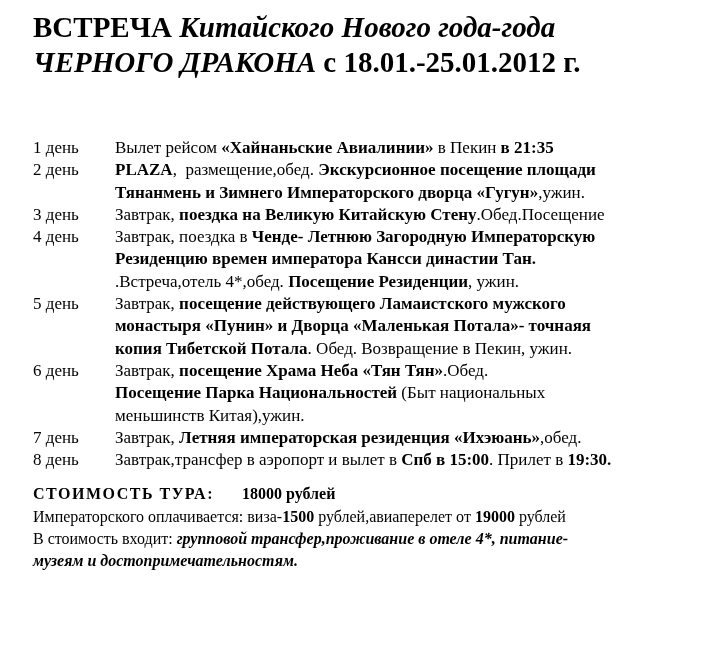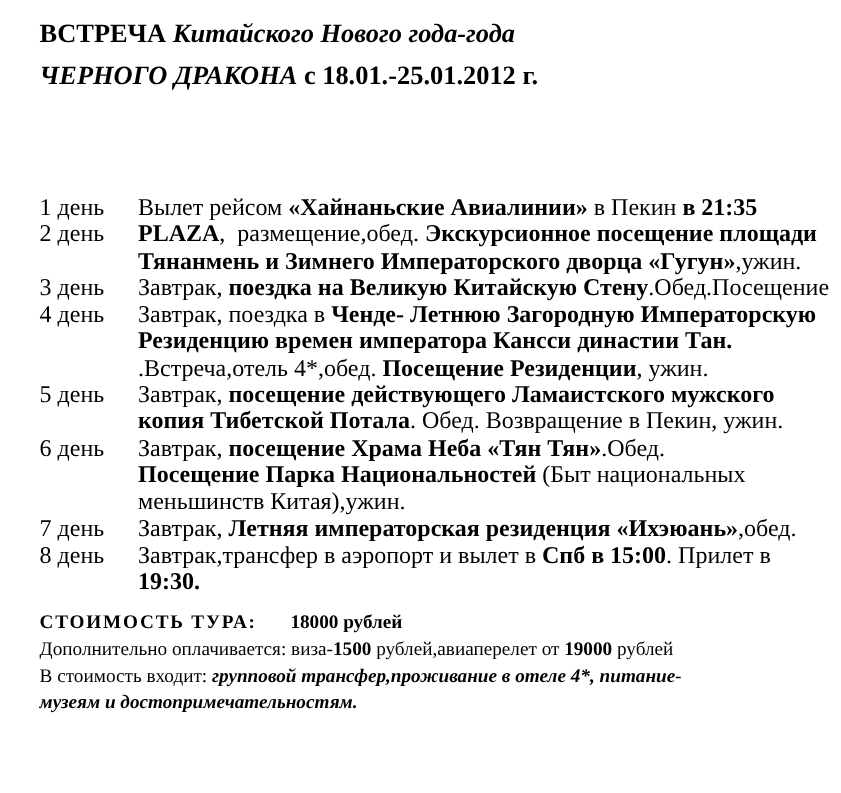--- a/index.html
+++ b/index.html
@@ -3,23 +3,23 @@
 <meta charset="utf-8">
 <style>
   html,body{margin:0;padding:0;}
   body{
     width:701px;height:661px;
     background:#ffffff;color:#000000;
     font-family:"Liberation Serif", serif;
     overflow:hidden;
   }
   .page{padding:10px 6px 0 33px;width:662px;}
-  .title{margin:0;font-size:22px;line-height:35px;font-weight:bold;}
+  .title{margin:0;font-size:29px;line-height:35px;font-weight:bold;}
   .title .line{white-space:pre-wrap;}
-  .itinerary{margin-top:82px;font-size:20px;line-height:22.3px;}
+  .itinerary{margin-top:57px;font-size:17px;line-height:22.3px;}
   .day-row{display:grid;grid-template-columns:82px 1fr;}
   .day-label{font-weight:normal;}
   .line{white-space:pre-wrap;}
   .pricing{margin-top:12px;font-size:16px;line-height:22.3px;}
   .seg-r{font-weight:normal;font-style:normal;}
   .seg-b{font-weight:bold;font-style:normal;}
   .seg-bi{font-weight:bold;font-style:italic;}
   .seg-bs{font-weight:bold;font-style:normal;letter-spacing:1.5px;}
 </style>
 </head>
@@ -55,20 +55,21 @@
         <div class="day-content">
           <div class="line"><span class="seg-r">Завтрак, поездка в </span><span class="seg-b">Ченде- Летнюю Загородную Императорскую</span></div>
           <div class="line"><span class="seg-b">Резиденцию времен императора Кансси династии Тан.</span></div>
           <div class="line"><span class="seg-r">.Встреча,отель 4*,обед. </span><span class="seg-b">Посещение Резиденции</span><span class="seg-r">, ужин.</span></div>
         </div>
       </div>
       <div class="day-row">
         <div class="day-label">5 день</div>
         <div class="day-content">
           <div class="line"><span class="seg-r">Завтрак, </span><span class="seg-b">посещение действующего Ламаистского мужского</span></div>
+          <div class="line"><span class="seg-b">монастыря «Пунин» и Дворца «Маленькая Потала»- точнаяя</span></div>
           <div class="line"><span class="seg-b">копия Тибетской Потала</span><span class="seg-r">. Обед. Возвращение в Пекин, ужин.</span></div>
         </div>
       </div>
       <div class="day-row">
         <div class="day-label">6 день</div>
         <div class="day-content">
           <div class="line"><span class="seg-r">Завтрак, </span><span class="seg-b">посещение Храма Неба «Тян Тян»</span><span class="seg-r">.Обед.</span></div>
           <div class="line"><span class="seg-b">Посещение Парка Национальностей </span><span class="seg-r">(Быт национальных</span></div>
           <div class="line"><span class="seg-r">меньшинств Китая),ужин.</span></div>
         </div>
@@ -81,17 +82,17 @@
       </div>
       <div class="day-row">
         <div class="day-label">8 день</div>
         <div class="day-content">
           <div class="line"><span class="seg-r">Завтрак,трансфер в аэропорт и вылет в </span><span class="seg-b">Спб в 15:00</span><span class="seg-r">. Прилет в </span><span class="seg-b">19:30.</span></div>
         </div>
       </div>
     </div>
   <div class="pricing">
       <div class="line"><span class="seg-bs">СТОИМОСТЬ ТУРА:</span><span class="seg-b">       </span><span class="seg-b">18000 рублей</span></div>
-      <div class="line"><span class="seg-r">Дополнительно оплачивается: виза-</span><span class="seg-b">1500</span><span class="seg-r"> рублей,авиаперелет от </span><span class="seg-b">19000</span><span class="seg-r"> рублей</span></div>
+      <div class="line"><span class="seg-r">Императорского оплачивается: виза-</span><span class="seg-b">1500</span><span class="seg-r"> рублей,авиаперелет от </span><span class="seg-b">19000</span><span class="seg-r"> рублей</span></div>
       <div class="line"><span class="seg-r">В стоимость входит: </span><span class="seg-bi">групповой трансфер,проживание в отеле 4*, питание-</span></div>
       <div class="line"><span class="seg-bi">музеям и достопримечательностям.</span></div>
     </div>
 </div>
 
 </body></html>

